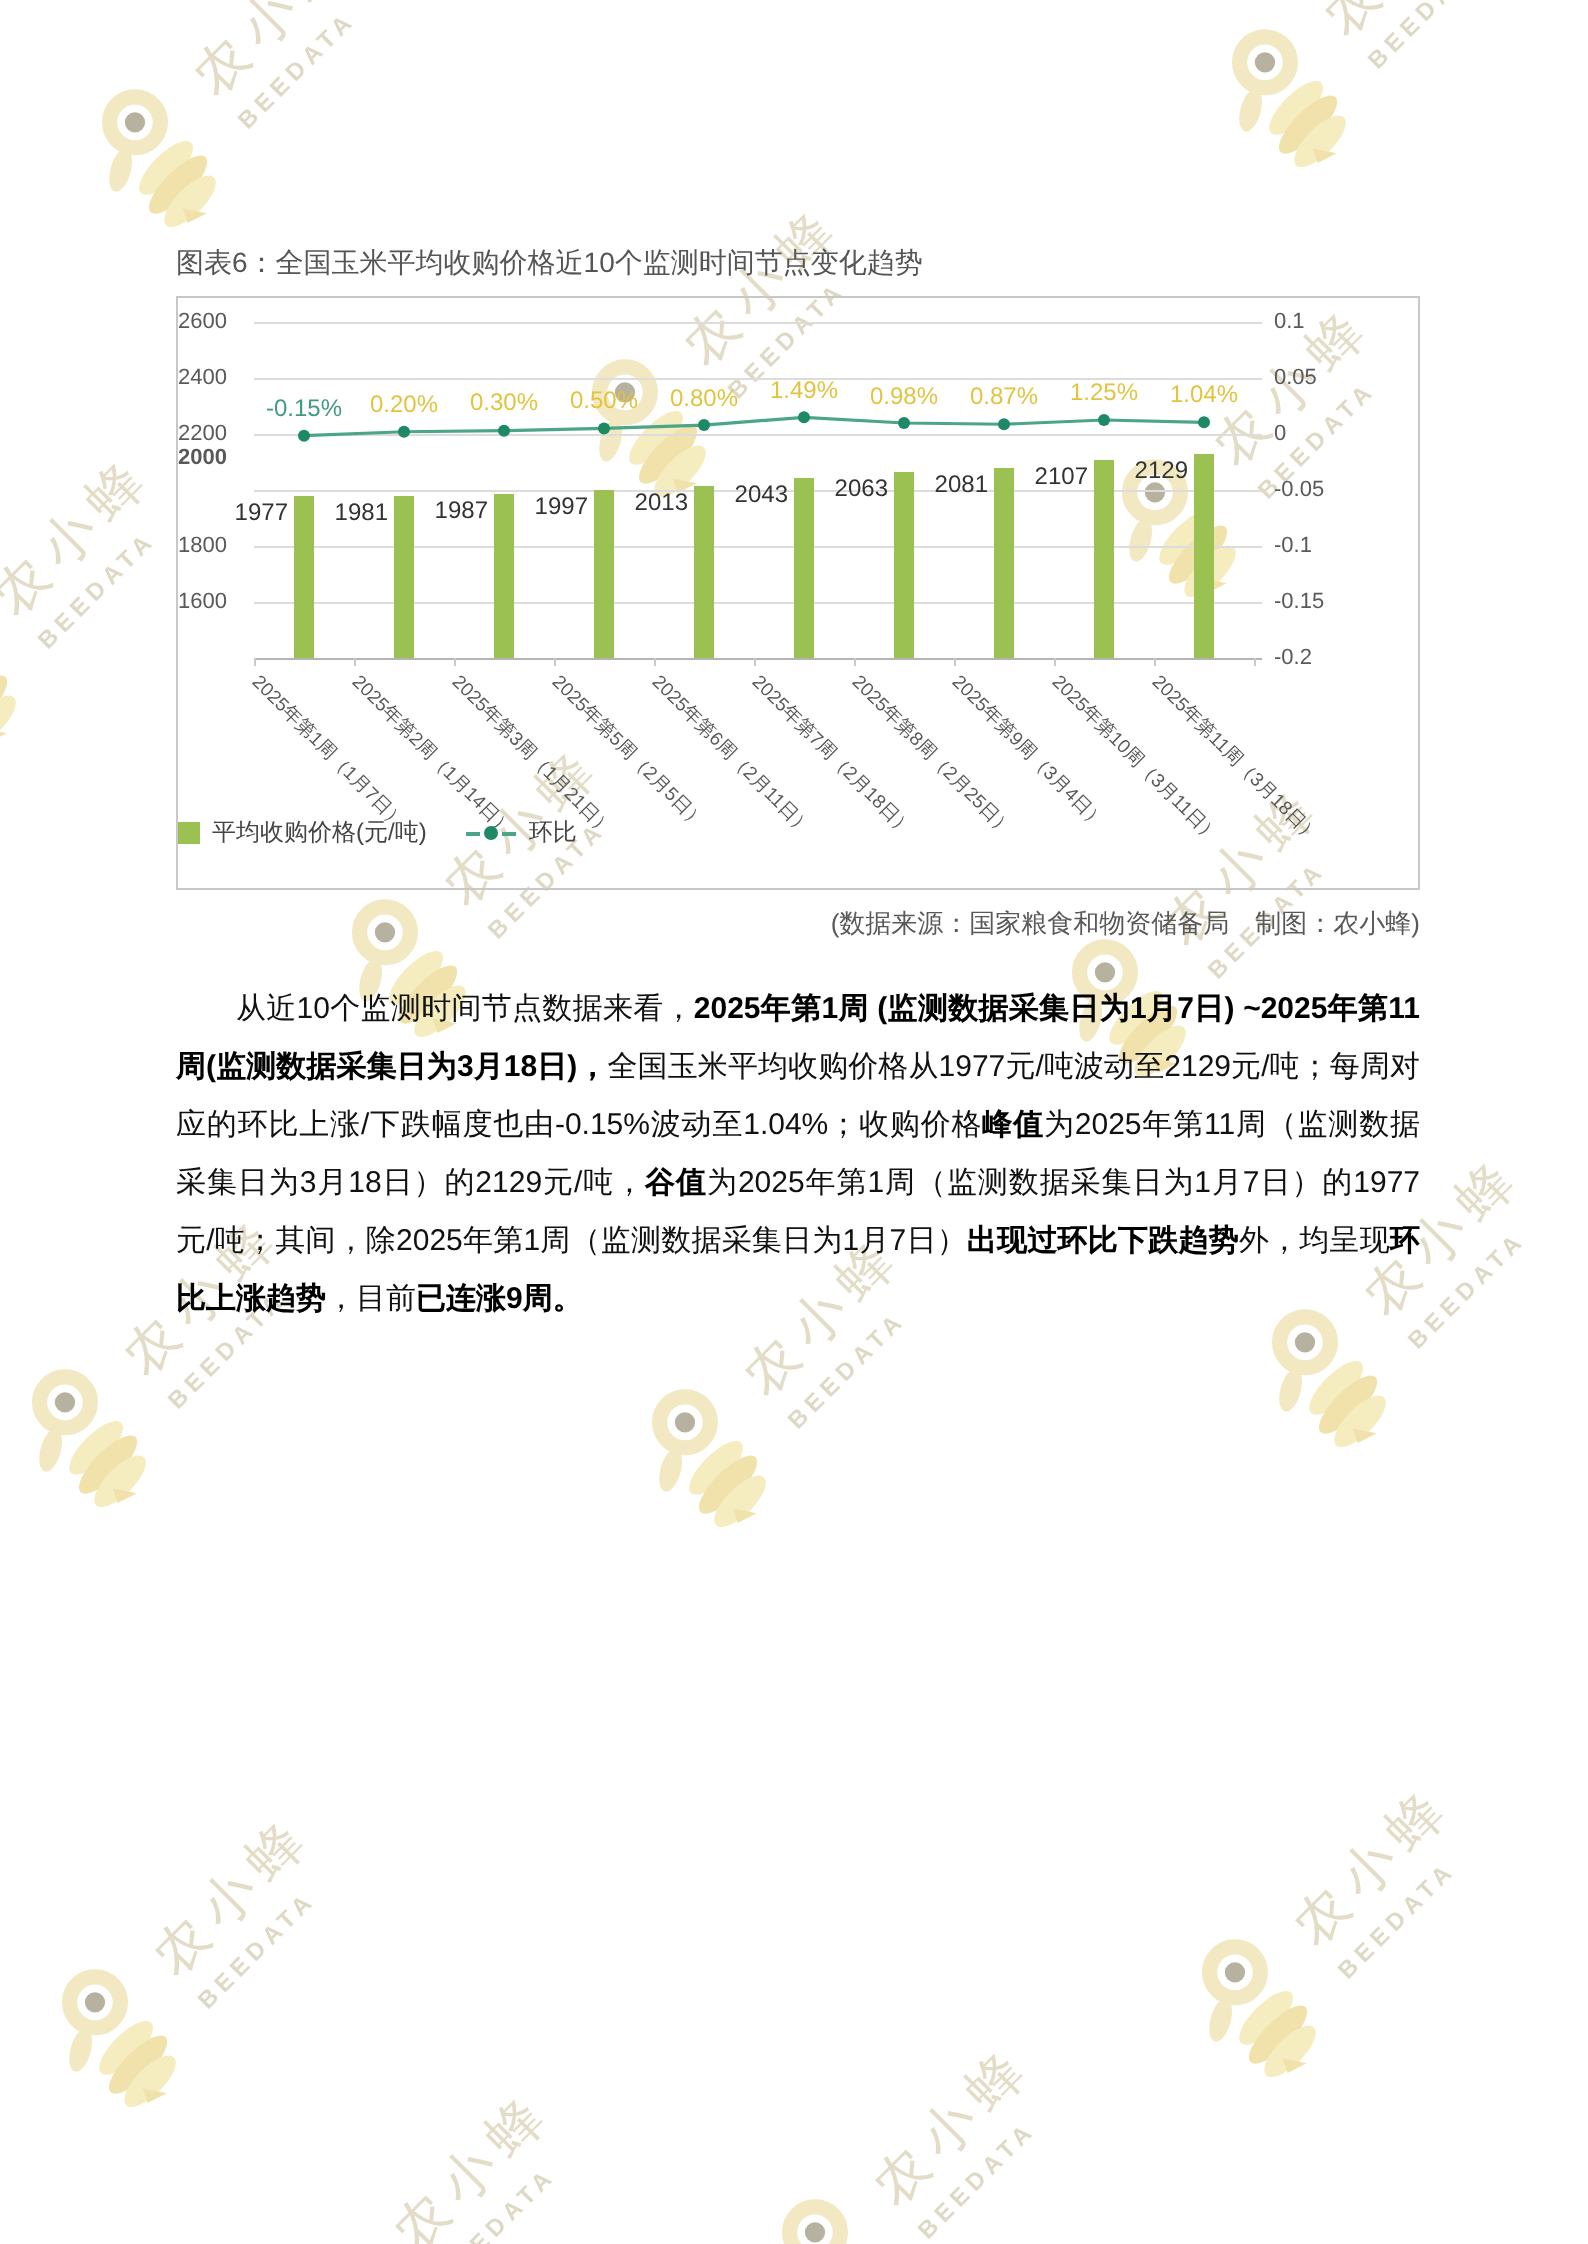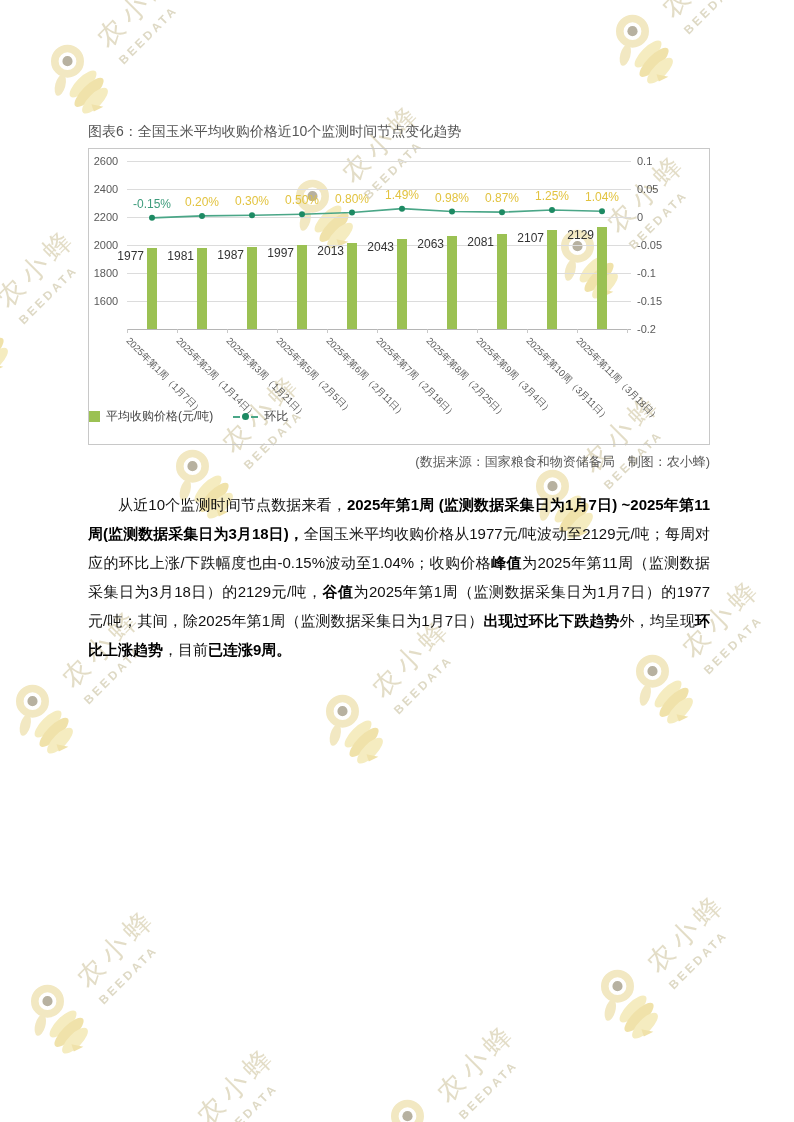--- a/index.html
+++ b/index.html
@@ -12,21 +12,21 @@
   .wm-zh{font-size:27px;color:#e3ddc7;letter-spacing:6px;white-space:nowrap;}
   .wm-en{font-size:12px;font-weight:bold;color:#ded9c5;letter-spacing:3px;margin-top:3px;}
   
   #figure-title{position:absolute;left:88px;top:123px;width:622px;
       font-size:14px;color:#555;z-index:1;}
   #chart-box{position:absolute;left:88px;top:148px;width:620px;height:295px;
       border:1px solid #c8c8c8;z-index:1;}
   #chart-canvas{position:absolute;inset:0;}
   .gridline{position:absolute;height:1px;background:#dcdcdc;}
   .axisline{position:absolute;height:1px;background:#b5b5b5;}
-  .ytick-l{position:absolute;width:34px;text-align:center;font-size:11px;color:#595959;}
+  .ytick-l{position:absolute;width:34px;text-align:left;font-size:11px;color:#595959;}
   .ytick-r{position:absolute;text-align:left;font-size:11px;color:#595959;}
   .bar{position:absolute;width:10px;}
   .bar-label{position:absolute;width:40px;text-align:right;font-size:12px;color:#333;}
   .pct-label{position:absolute;width:58px;text-align:center;font-size:12px;}
   .xlabel{position:absolute;font-size:9.5px;color:#595959;white-space:nowrap;
       transform:rotate(45deg);transform-origin:left top;}
   .xtick{position:absolute;width:1px;height:4px;background:#c9c9c9;}
   #legend{position:absolute;left:0;top:259px;width:100%;display:flex;justify-content:flex-start;
       align-items:center;gap:20px;font-size:12px;color:#444;}
   .legend-item{display:flex;align-items:center;gap:6px;}
@@ -265,21 +265,21 @@
         <div class="gridline" style="left: 38px; top: 12px; width: 504px;"></div>
         <div class="gridline" style="left: 38px; top: 40px; width: 504px;"></div>
         <div class="gridline" style="left: 38px; top: 68px; width: 504px;"></div>
         <div class="gridline" style="left: 38px; top: 96px; width: 504px;"></div>
         <div class="gridline" style="left: 38px; top: 124px; width: 504px;"></div>
         <div class="gridline" style="left: 38px; top: 152px; width: 504px;"></div>
         <div class="axisline" style="left: 38px; top: 180px; width: 504px;"></div>
         <div class="ytick-l" style="left: 0px; top: 6px;">2600</div>
         <div class="ytick-l" style="left: 0px; top: 34px;">2400</div>
         <div class="ytick-l" style="left: 0px; top: 62px;">2200</div>
-        <div class="ytick-l" style="left: 0px; top: 90px;">2000</div>
+        <div class="ytick-l" style="left: 0px; top: 74px; font-weight: bold;">2000</div>
         <div class="ytick-l" style="left: 0px; top: 118px;">1800</div>
         <div class="ytick-l" style="left: 0px; top: 146px;">1600</div>
         <div class="ytick-r" style="left: 548px; top: 6px;">0.1</div>
         <div class="ytick-r" style="left: 548px; top: 34px;">0.05</div>
         <div class="ytick-r" style="left: 548px; top: 62px;">0</div>
         <div class="ytick-r" style="left: 548px; top: 90px;">-0.05</div>
         <div class="ytick-r" style="left: 548px; top: 118px;">-0.1</div>
         <div class="ytick-r" style="left: 548px; top: 146px;">-0.15</div>
         <div class="ytick-r" style="left: 548px; top: 174px;">-0.2</div>
         <div class="xtick" style="left: 38px; top: 180px;"></div>

